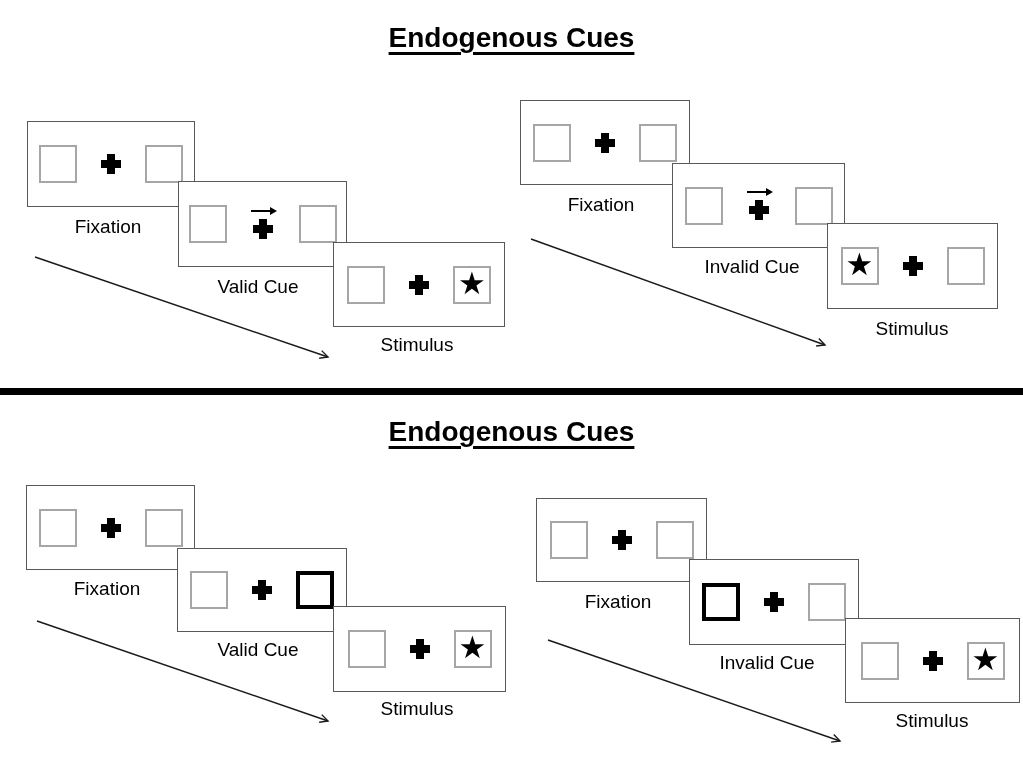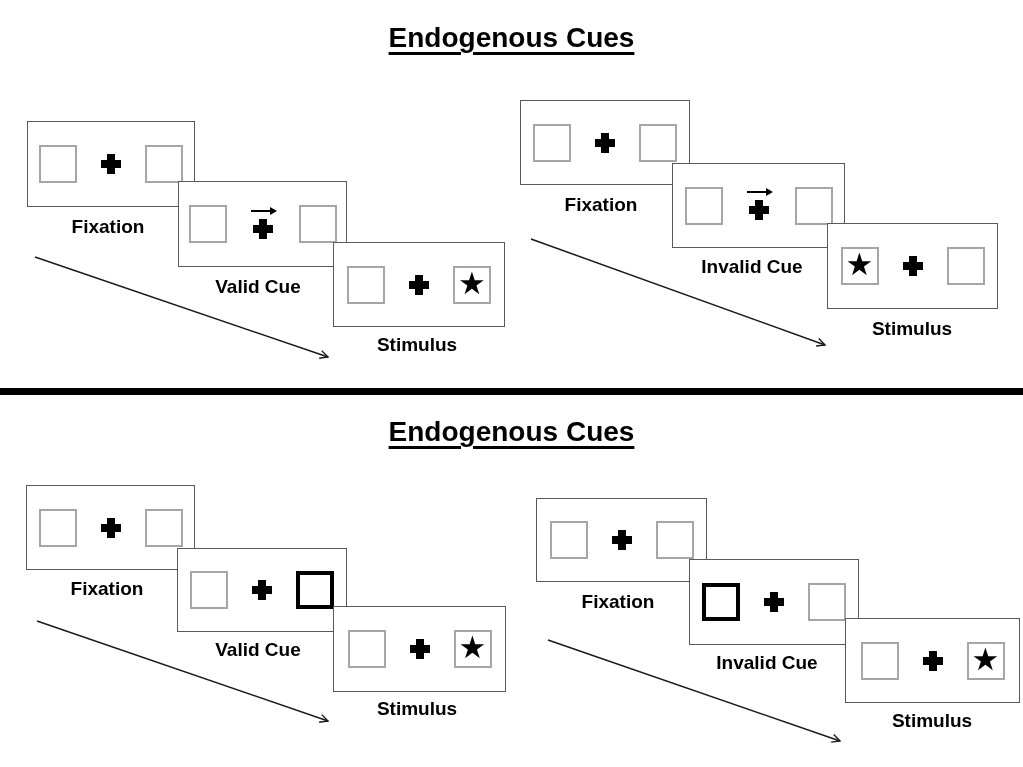--- a/index.html
+++ b/index.html
@@ -30,21 +30,21 @@
   .plus{position:relative;width:20px;height:20px;}
   .plus::before{content:'';position:absolute;left:0;top:6px;width:20px;height:8px;background:#000;}
   .plus::after{content:'';position:absolute;left:6px;top:0;width:8px;height:20px;background:#000;}
   .cue-arrow{position:relative;width:24px;height:2px;background:#000;margin-bottom:7px;}
   .cue-arrow::after{
     content:'';position:absolute;right:-2px;top:-3px;width:0;height:0;
     border-left:7px solid #000;border-top:4px solid transparent;border-bottom:4px solid transparent;
   }
   .lbl{
     position:absolute;transform:translateX(-50%);
-    font-size:19px;font-weight:bold;white-space:nowrap;
+    font-size:19px;font-weight:normal;white-space:nowrap;
   }
   
   .ev-fix{left:27px;top:121px;width:168px;height:86px;}
   .ev-cue{left:178px;top:181px;width:169px;height:86px;}
   .ev-sti{left:333px;top:242px;width:172px;height:85px;}
   .ev-l1{left:108px;top:216px;} .ev-l2{left:258px;top:276px;} .ev-l3{left:417px;top:334px;}
   
   .ei-fix{left:520px;top:100px;width:170px;height:85px;}
   .ei-cue{left:672px;top:163px;width:173px;height:85px;}
   .ei-sti{left:827px;top:223px;width:171px;height:86px;}

